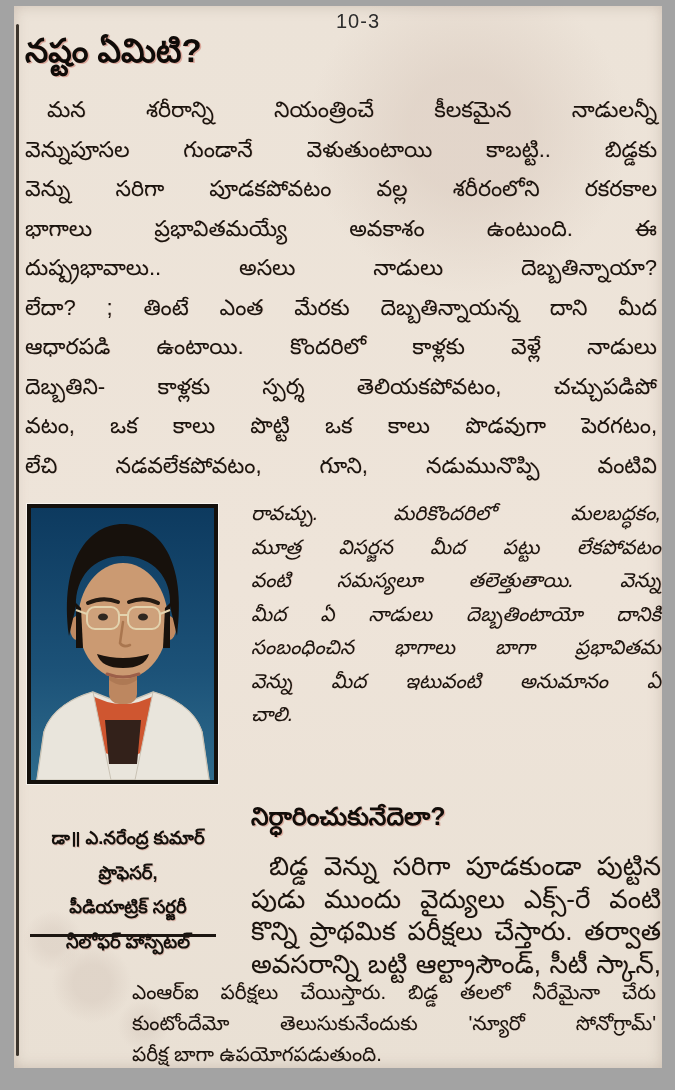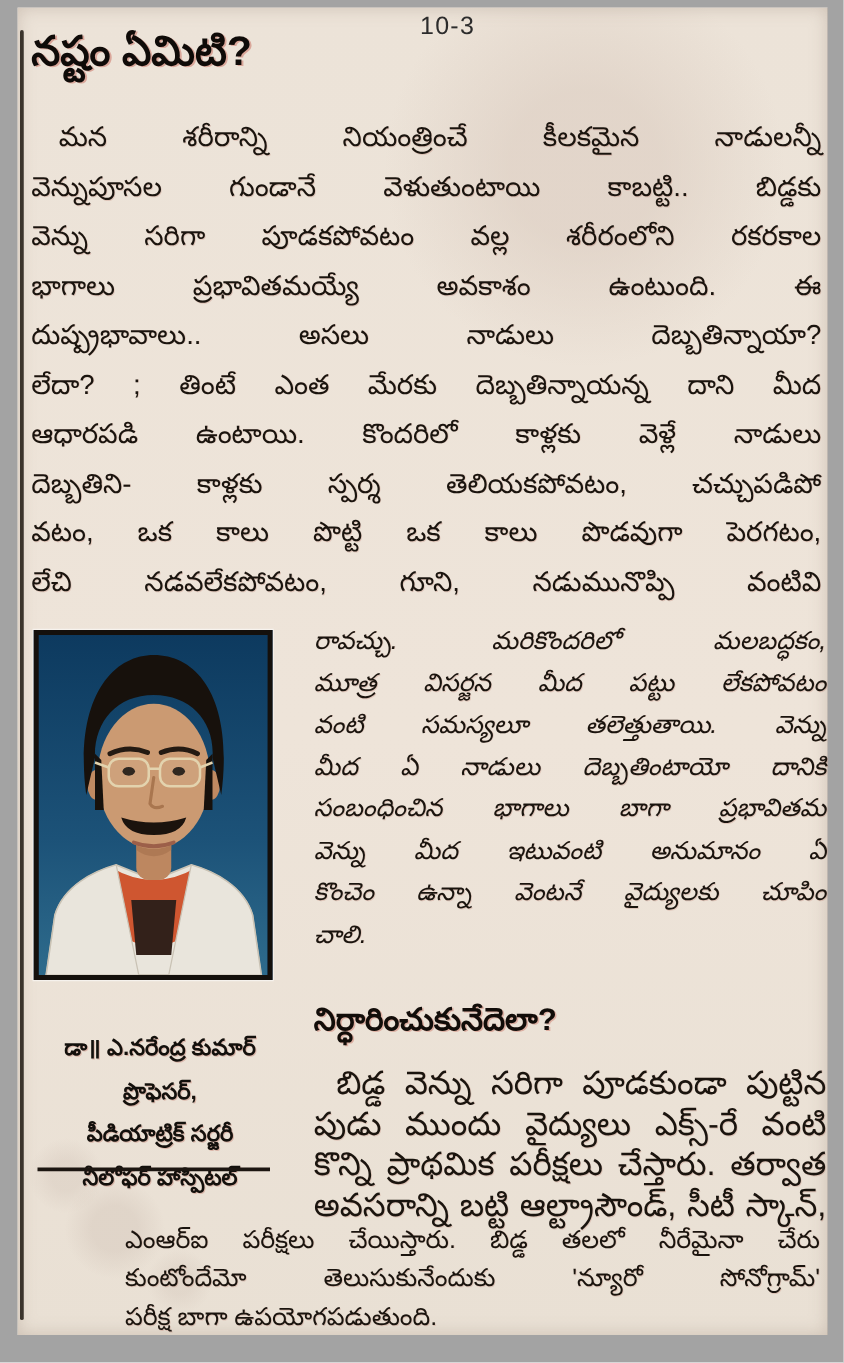--- a/index.html
+++ b/index.html
@@ -19,21 +19,21 @@
     overflow:hidden;
   }
   .scan-edge{
     position:absolute;left:16px;top:24px;width:3px;height:1032px;
     background:#29221b;opacity:.9;border-radius:2px;
   }
   .page-number{
     position:absolute;left:336px;top:10px;font-size:20px;color:#2c2c2c;letter-spacing:1px;
   }
   .headline{
-    position:absolute;left:25px;top:22px;width:320px;
+    position:absolute;left:25px;top:32px;width:320px;
     font-size:33px;font-weight:bold;color:#0f0b08;
     text-shadow:1.5px 1px 0 rgba(185,55,40,.35);
     white-space:nowrap;
   }
   .tblock{position:absolute;}
   .tblock .ln{
     text-align:justify;text-align-last:justify;
     text-shadow:.6px .4px 0 rgba(160,60,45,.18);
   }
   .intro{left:25px;top:90px;width:632px;font-size:22px;}
@@ -44,21 +44,21 @@
   .rightcol .ln:last-child{text-align:left;text-align-last:left;}
   .subheading{
     position:absolute;left:251px;top:802px;width:410px;
     font-size:25px;font-weight:bold;color:#120d09;
     text-shadow:1.2px .8px 0 rgba(185,55,40,.3);
   }
   .diagnosis{left:251px;top:850px;width:410px;font-size:26px;}
   .diagnosis .ln{line-height:32.5px;}
   .diagnosis .ln:first-child{text-indent:18px;}
   .closing{left:100px;top:977px;width:556px;font-size:20px;}
-  .closing .ln{line-height:31px;}
+  .closing .ln{line-height:31px;margin-left:32px;}
   .closing .ln:last-child{text-align:left;text-align-last:left;}
   .photo-frame{
     position:absolute;left:27px;top:504px;width:191px;height:280px;
     border:4px solid #14100c;box-sizing:border-box;background:#10395c;
     box-shadow:0 0 0 1px rgba(255,255,255,.55);
   }
   .photo-frame svg{display:block;width:100%;height:100%;}
   .caption{
     position:absolute;left:14px;top:821px;width:228px;
     text-align:center;font-weight:bold;font-size:18px;color:#13100c;
@@ -155,21 +155,20 @@
     </div>
   <div class="caption-rule"></div>
 
   <div class="tblock rightcol">
       <div class="ln">రావచ్చు. మరికొందరిలో మలబద్ధకం,</div>
       <div class="ln">మూత్ర విసర్జన మీద పట్టు లేకపోవటం</div>
       <div class="ln">వంటి సమస్యలూ తలెత్తుతాయి. వెన్ను</div>
       <div class="ln">మీద ఏ నాడులు దెబ్బతింటాయో దానికి</div>
       <div class="ln">సంబంధించిన భాగాలు బాగా ప్రభావితమ</div>
       <div class="ln">వెన్ను మీద ఇటువంటి అనుమానం ఏ</div>
-      <div class="ln">కొంచెం ఉన్నా వెంటనే వైద్యులకు చూపిం</div>
       <div class="ln">చాలి.</div>
     </div>
 
   <div class="subheading">నిర్ధారించుకునేదెలా?</div>
 
   <div class="tblock diagnosis indent-first">
       <div class="ln">బిడ్డ వెన్ను సరిగా పూడకుండా పుట్టిన</div>
       <div class="ln">పుడు ముందు వైద్యులు ఎక్స్-రే వంటి</div>
       <div class="ln">కొన్ని ప్రాథమిక పరీక్షలు చేస్తారు. తర్వాత</div>
       <div class="ln">అవసరాన్ని బట్టి ఆల్ట్రాసౌండ్, సీటీ స్కాన్,</div>

